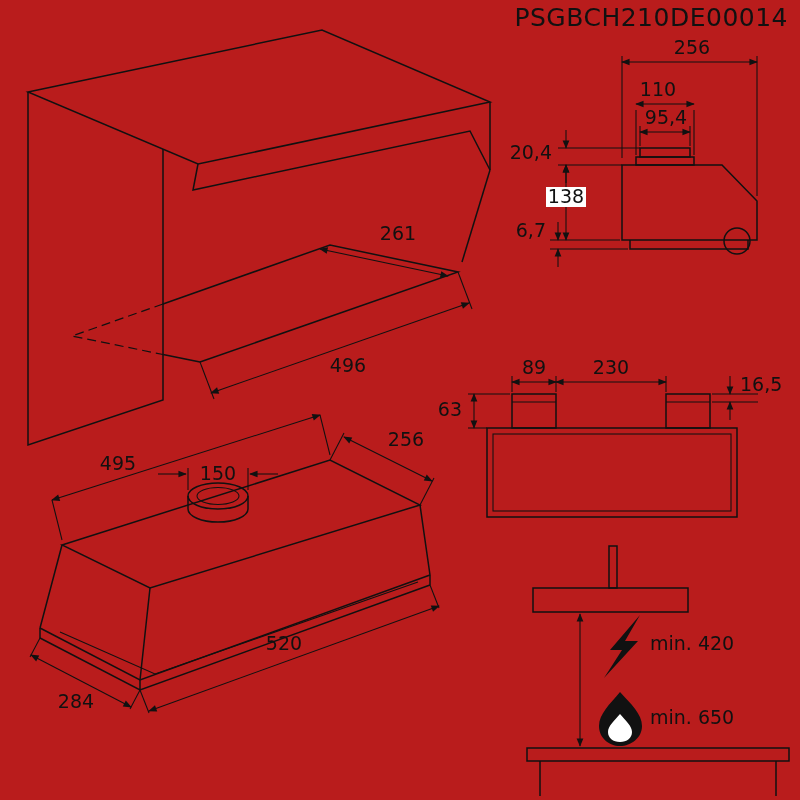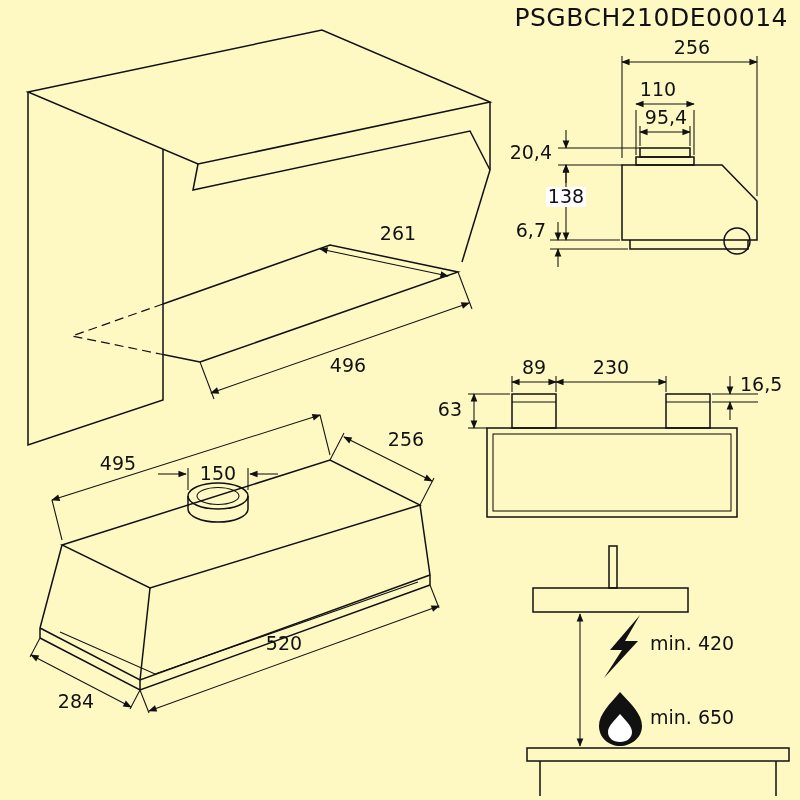--- a/index.html
+++ b/index.html
@@ -1,16 +1,16 @@
 <!DOCTYPE html>
 <html><head>
 <meta charset="utf-8">
 <style>
   html,body{margin:0;padding:0;background:#fff}
-  .sheet{position:relative;width:800px;height:800px;background:#fef9c3;overflow:hidden}
+  .sheet{position:relative;width:800px;height:800px;background:#b91c1c;overflow:hidden}
   svg text{font-family:"DejaVu Sans","Liberation Sans",sans-serif;font-size:19px;fill:#111}
   svg text.title{font-size:25px;letter-spacing:.5px}
   .ln{stroke:#111;fill:none;stroke-width:1.5;stroke-linejoin:miter;stroke-linecap:butt}
   .thin{stroke:#111;fill:none;stroke-width:1.05}
   .dash{stroke:#111;fill:none;stroke-width:1.2;stroke-dasharray:9 5}
   .fillb{fill:#111;stroke:none}
   .white{fill:#fff;stroke:none}
 </style>
 </head>
 <body>

